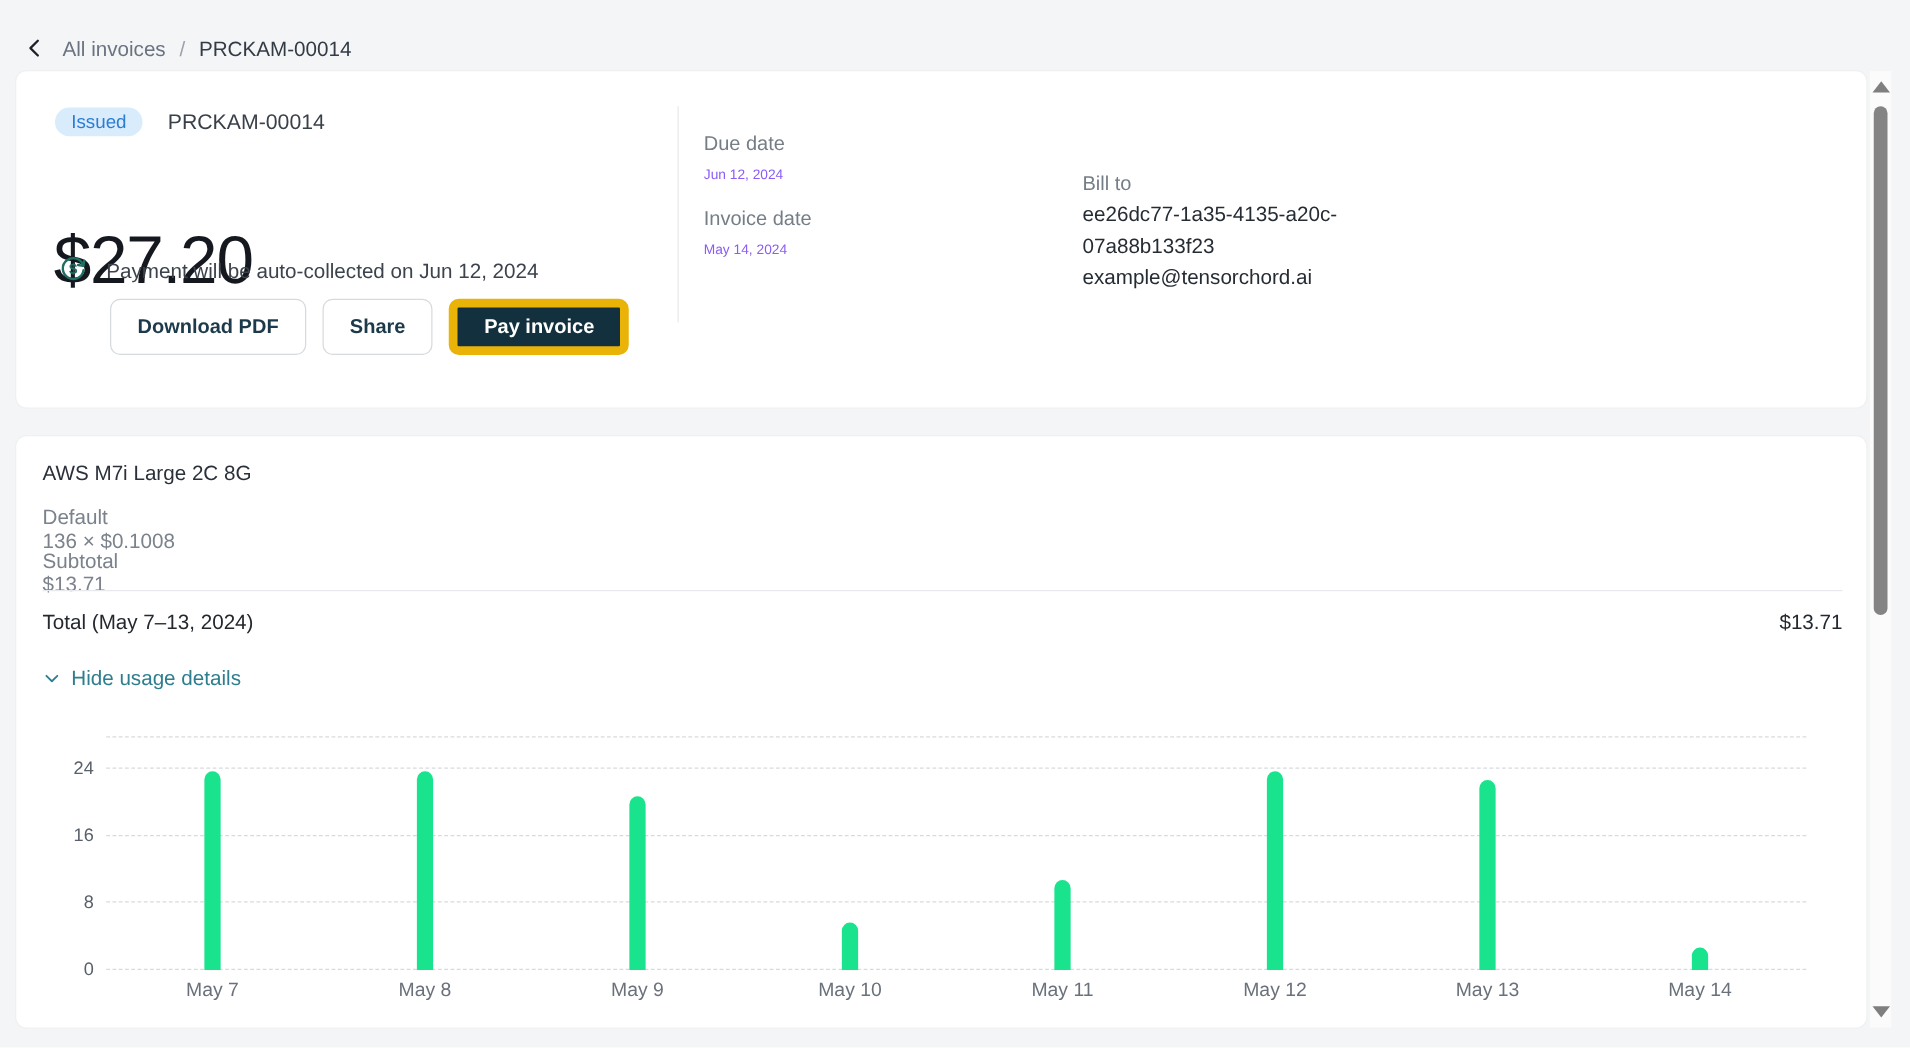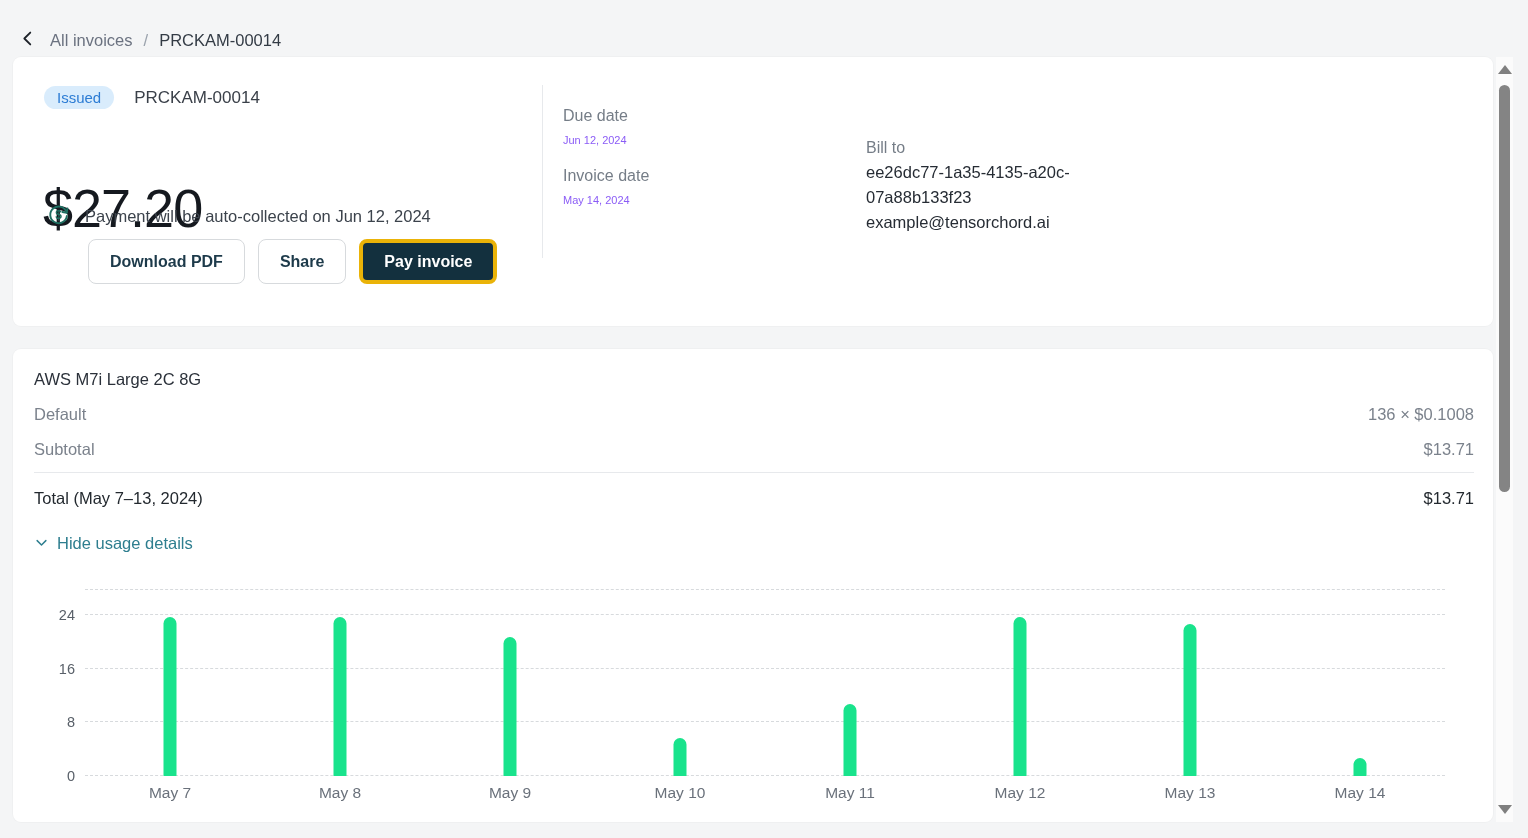--- a/index.html
+++ b/index.html
@@ -25,33 +25,33 @@
   
   .badge-row { position:absolute; left:31px; top:29px; display:flex; align-items:center; gap:20px; }
   .badge { background:#d9ecfc; color:#2c7cd4; font-size:15px; padding:3px 13px; border-radius:14px; }
   .inv-num { font-size:17px; color:#3a4049; }
   .amount { position:absolute; left:30px; top:122px; font-size:54px; font-weight:400; color:#15191f; letter-spacing:-1px; line-height:1.1; }
   .auto-row { position:absolute; left:33px; top:145px; display:flex; align-items:center; gap:14px; }
   .auto-row .note { font-size:16.5px; color:#3c434c; }
   .btn-row { position:absolute; left:31px; top:182px; display:flex; gap:13px;margin-left:44px; }
   .btn { height:45px; border-radius:8px; font-size:16px; font-weight:600; font-family:inherit; cursor:pointer; padding:0 21px; }
   .btn.outline { background:#ffffff; border:1px solid #d7dadd; color:#1d3a4a; }
-  .btn.primary { background:#13303e; border:4px solid #eab308; color:#ffffff; }
+  .btn.primary { background:#13303e; border:7px solid #eab308; color:#ffffff; }
   .vdivider { position:absolute; left:529px; top:28px; width:1px; height:173px; background:#e7e9ec; }
   .info-col { position:absolute; top:30px; }
   .col-dates { left:550px; width:240px;margin-top:16px; }
   .col-billto { left:853px; width:248px;margin-top:48px; }
   .info-label { font-size:16px; color:#757d87; line-height:25px; }
   .info-value { font-size:11px; color:#8b5cf6; line-height:25px; }
   .info-gap { height:10px; }
   .billto-id, .billto-email { font-size:16.5px; color:#262c34; line-height:25px; }
 
   
   .product-name { position:absolute; left:21px; top:21px; font-size:16.5px; color:#2b313a; }
-  .li-row { position:absolute; left:21px; right:19px; display:flex; justify-content:space-between; }
+  .li-row { position:absolute; left:21px; right:19px; display:flex; justify-content:space-between;flex-direction:column; }
   .li-row-1 { top:56px; } .li-row-2 { top:91px; }
   .li-label, .li-value { font-size:16.5px; color:#7b828c; }
   .hdivider { position:absolute; left:21px; right:19px; top:123px; height:1px; background:#e7e9ec; }
   .total-row { position:absolute; left:21px; right:19px; top:140px; display:flex; justify-content:space-between; }
   .total-label, .total-value { font-size:16.5px; color:#23292f; font-weight:500; }
   .toggle { position:absolute; left:21px; top:185px; display:flex; align-items:center; gap:8px;
             background:none; border:none; cursor:pointer; font-family:inherit; }
   .toggle .lbl { font-size:16.5px; color:#2e7e8f; }
 
   

